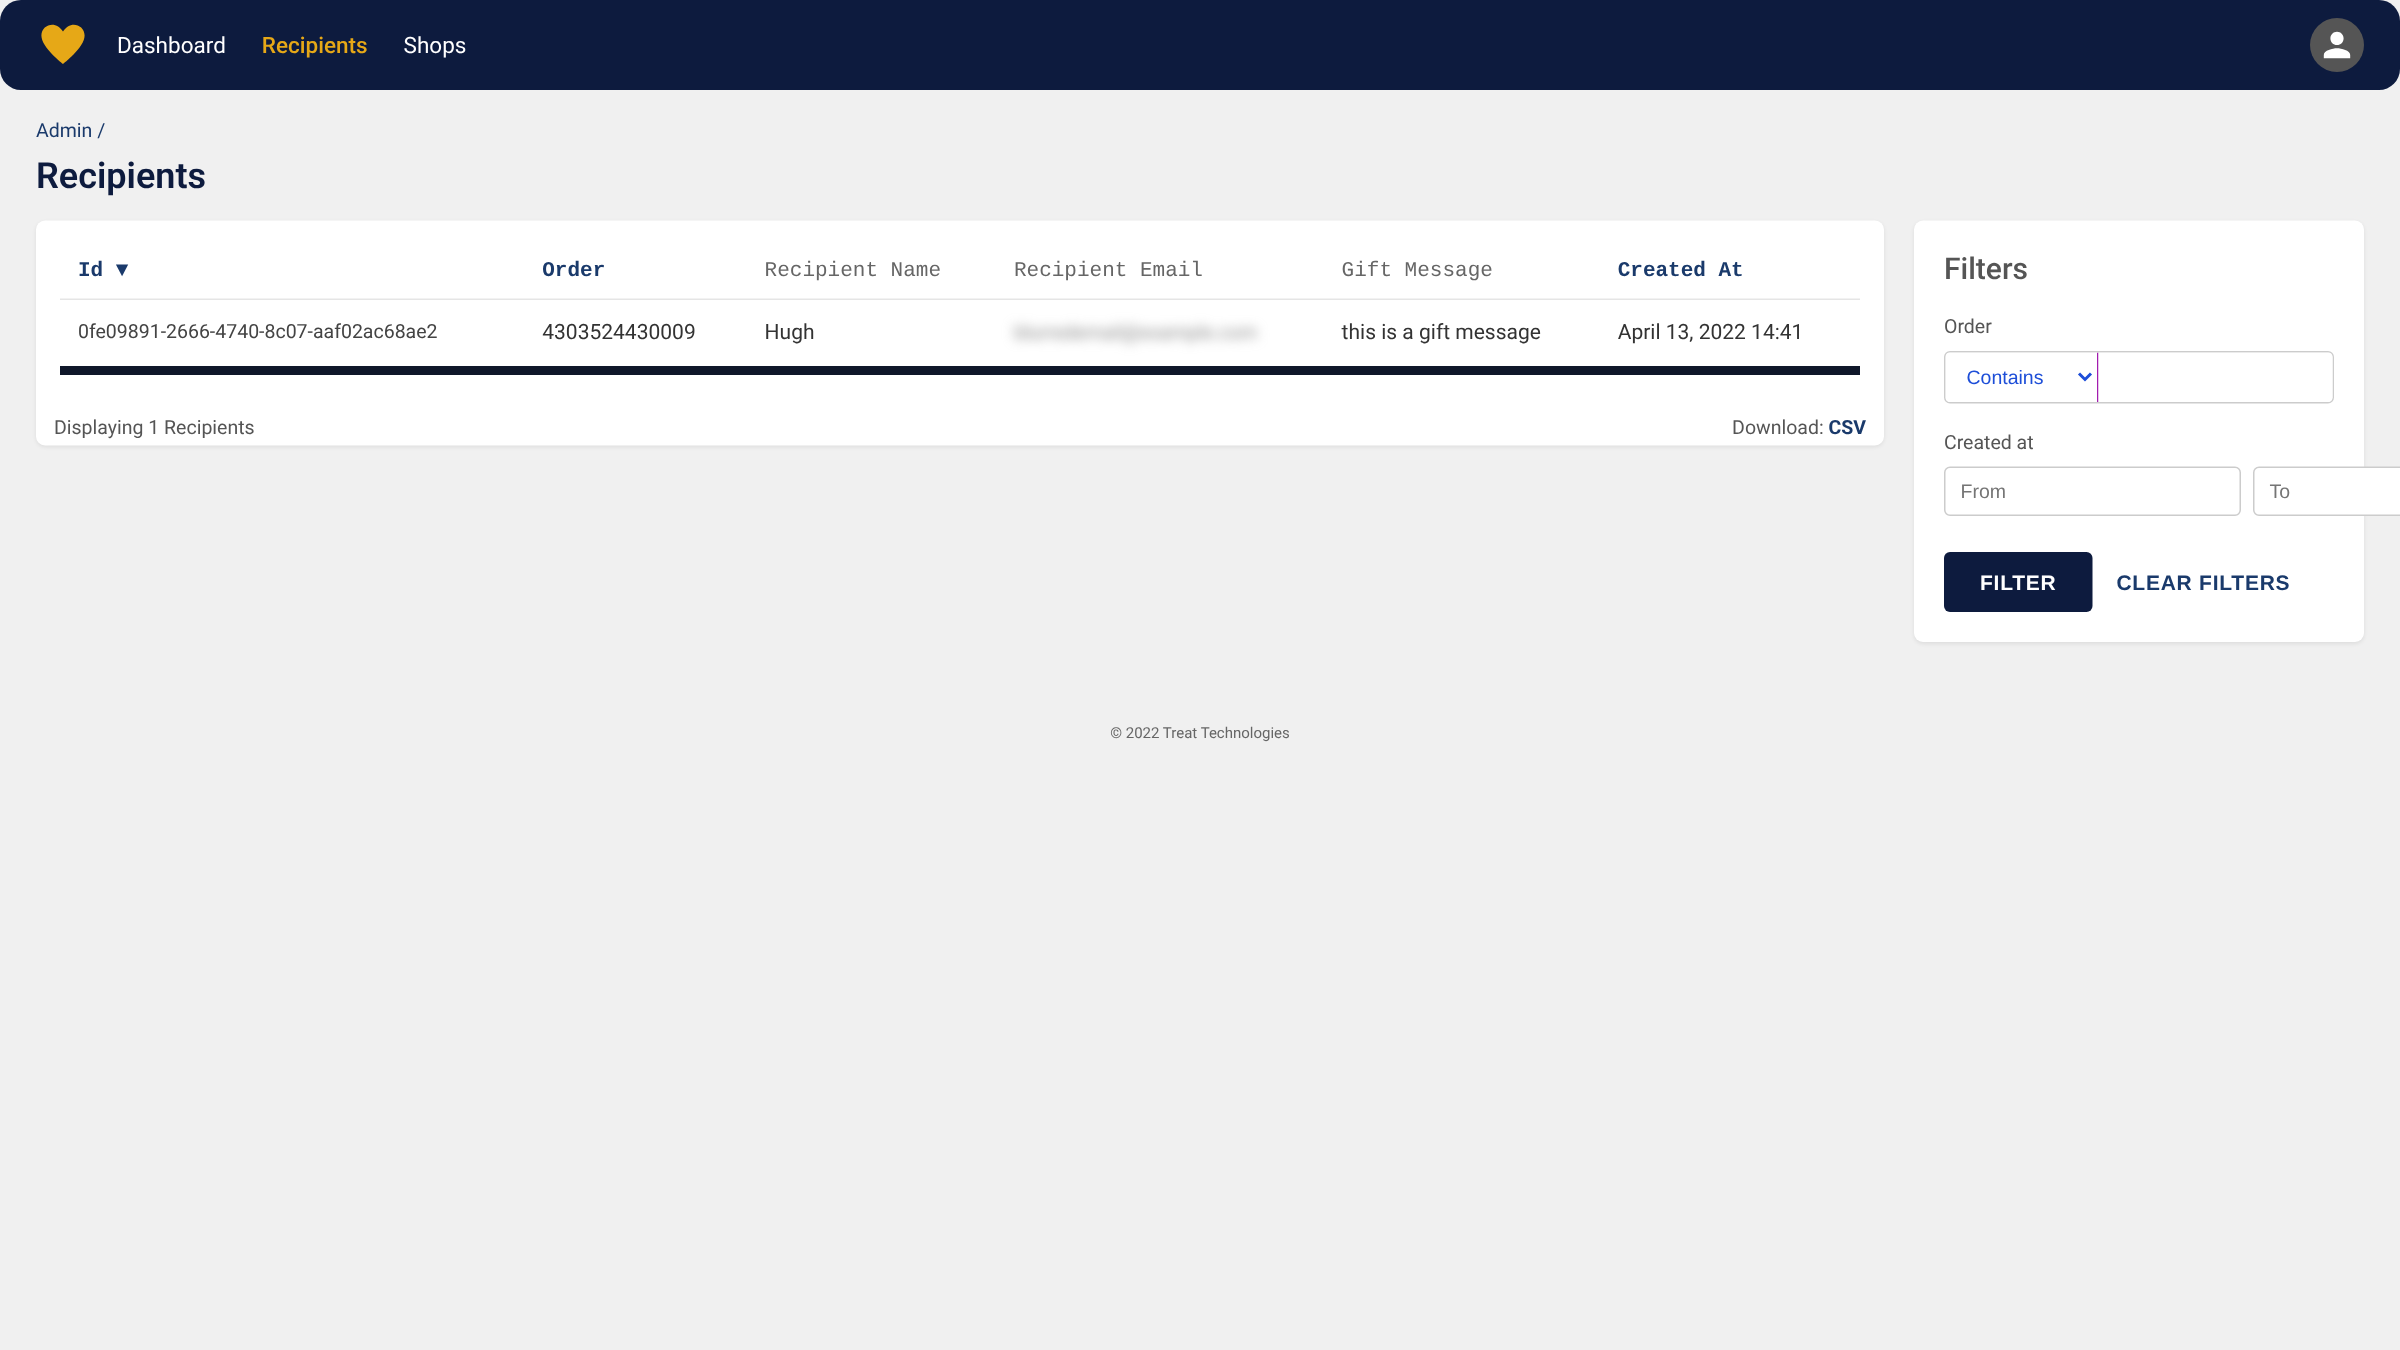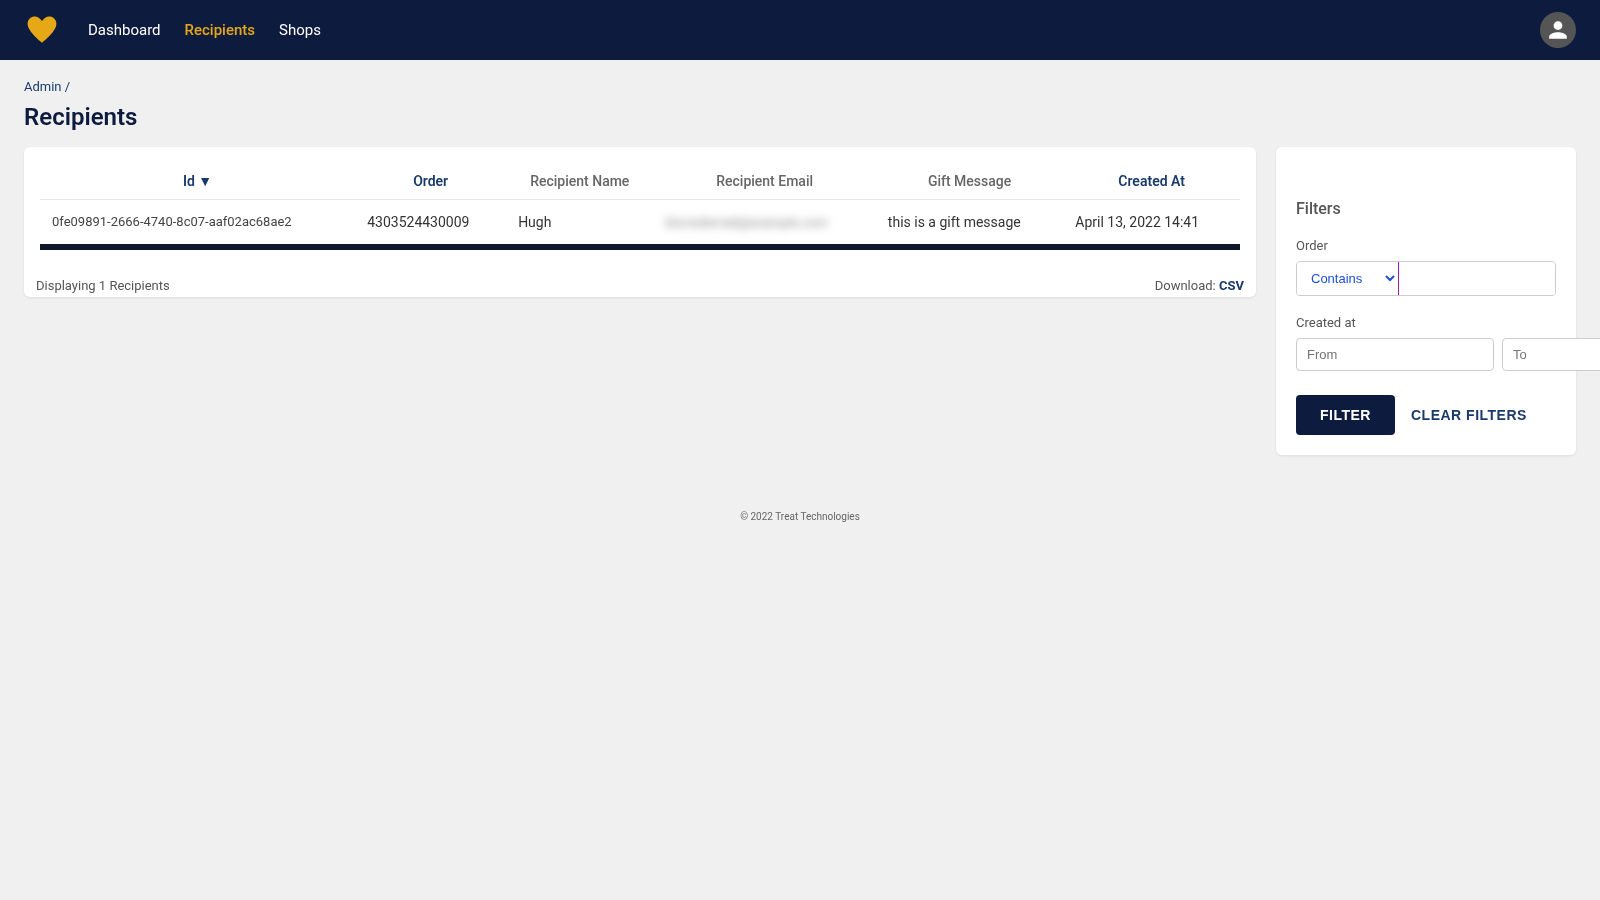--- a/index.html
+++ b/index.html
@@ -5,21 +5,22 @@
     * { box-sizing: border-box; margin: 0; padding: 0; }
     body { font-family: -apple-system, BlinkMacSystemFont, 'Segoe UI', Roboto, sans-serif; background: #f0f0f0; min-height: 900px; }
 
     
     .navbar {
       background: #0d1b3e;
       height: 60px;
       display: flex;
       align-items: center;
       padding: 0 24px;
-      gap: 28px;
+      gap: 18px;
+      border-radius: 14px;
     }
     .nav-logo {
       width: 36px;
       height: 36px;
       display: flex;
       align-items: center;
       justify-content: center;
     }
     .nav-logo svg { width: 36px; height: 36px; }
     .nav-links { display: flex; gap: 24px; flex: 1; }
@@ -71,25 +72,26 @@
       overflow: hidden;
       box-shadow: 0 1px 3px rgba(0,0,0,0.08);
     }
     .table-inner { padding: 16px; }
     table {
       width: 100%;
       border-collapse: collapse;
       font-size: 14px;
     }
     thead tr th {
-      text-align: center;
+      text-align: left;
       padding: 10px 12px;
       color: #666;
       font-weight: 500;
       border-bottom: 1px solid #e5e5e5;
+      font-family: Liberation Mono, monospace;
     }
     thead tr th.col-id { color: #1a3a6b; font-weight: 600; }
     thead tr th.col-order { color: #1a3a6b; font-weight: 600; }
     thead tr th.col-created { color: #1a3a6b; font-weight: 600; }
     tbody tr td {
       padding: 14px 12px;
       color: #333;
       vertical-align: top;
       border-bottom: 6px solid #0f172a;
     }
@@ -112,25 +114,24 @@
     
     .filters-card {
       background: #fff;
       border-radius: 6px;
       width: 300px;
       min-width: 280px;
       box-shadow: 0 1px 3px rgba(0,0,0,0.08);
       padding: 20px;
     }
     .filters-title {
-      font-size: 16px;
+      font-size: 20px;
       color: #555;
       margin-bottom: 20px;
       font-weight: 500;
-      margin-top: 32px;
     }
     .filter-label {
       font-size: 13px;
       color: #555;
       margin-bottom: 8px;
       display: block;
     }
     .filter-select-wrap {
       display: flex;
       border: 1px solid #ccc;

